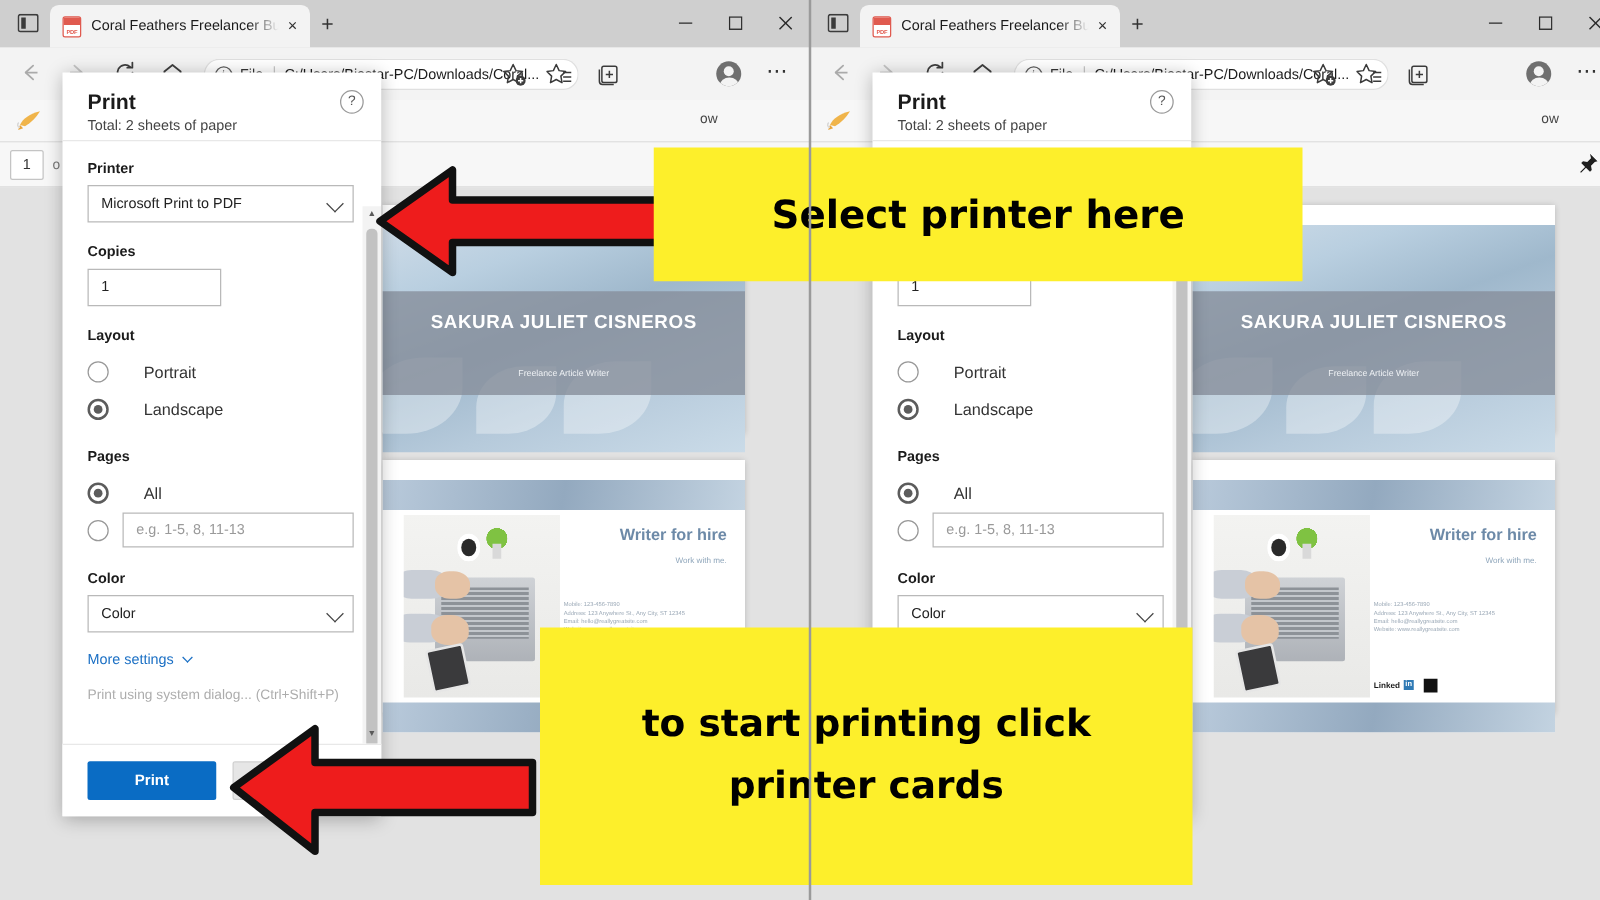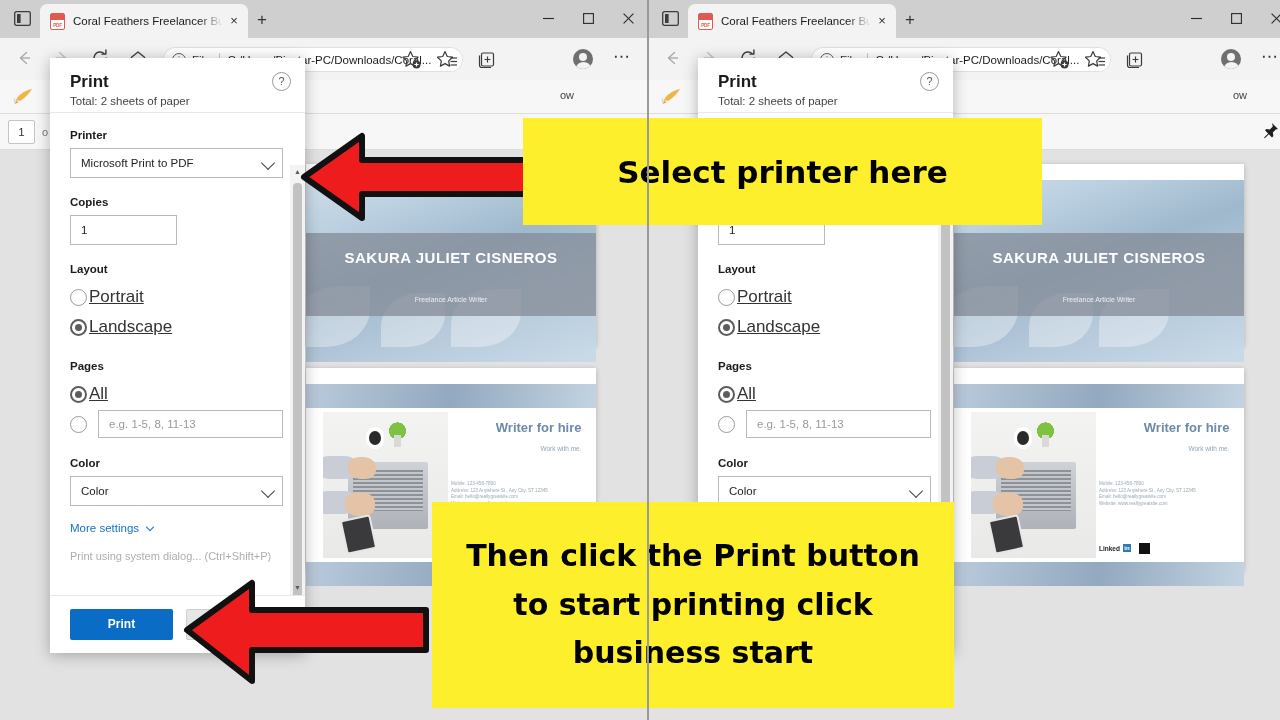--- a/index.html
+++ b/index.html
@@ -258,21 +258,21 @@
   .radio-row { display: flex; align-items: center; height: 30px; }
   .radio {
     width: 17px; height: 17px; border-radius: 50%; border: 1.6px solid #999;
     background: #fff; flex: 0 0 auto; position: relative;
   }
   .radio.on { border-color: #5c5c5c; border-width: 2px; }
   .radio.on::after {
     content: ""; position: absolute; left: 50%; top: 50%; width: 7px; height: 7px;
     margin: -3.5px 0 0 -3.5px; border-radius: 50%; background: #5c5c5c;
   }
-  .radio-lbl { font-size: 17px; color: #333; margin-left: 2px; text-decoration: underline; }
+  .radio-lbl { font-size: 13px; color: #333; margin-left: 28px; }
   .range-input {
     margin-left: 11px; width: 185px; height: 28px; border: 1px solid #b9b9b9;
     background: #fff; font-size: 11.5px; color: #9a9a9a; line-height: 26px; padding-left: 10px;
   }
   .more-link { font-size: 11.5px; color: #1a6fc4; margin-top: 16px; display: inline-block; }
   .more-link .mchev {
     display: inline-block; width: 6px; height: 6px; margin-left: 5px; vertical-align: 2px;
     border-right: 1.3px solid #1a6fc4; border-bottom: 1.3px solid #1a6fc4;
     transform: rotate(45deg);
   }
@@ -771,20 +771,19 @@
     <span>Select printer here</span>
   </div>
 
   <div class="arrow" style="left:182px; top:578px; width:248px; height:108px;">
     <svg width="248" height="108" viewBox="0 0 248 108">
       <path d="M5 52 L70 5 L70 32 L244 32 L244 72 L70 72 L70 103 Z" fill="#ee1c1c" stroke="#111111" stroke-width="6" stroke-linejoin="round"></path>
     </svg>
   </div>
 
   <div class="callout" style="left:432px; top:502px; width:522px; height:206px; font-size:30px; line-height:1.62; flex-direction:column;">
-    <span>Then click the Print button</span>
     <span>to start printing click</span>
-    <span>business start</span>
+    <span>printer cards</span>
   </div>
 
   <div style="position:absolute;left:647px;top:0;width:2px;height:720px;background:#9a9a9a;"></div>
 
 </div>
 
 </body></html>

